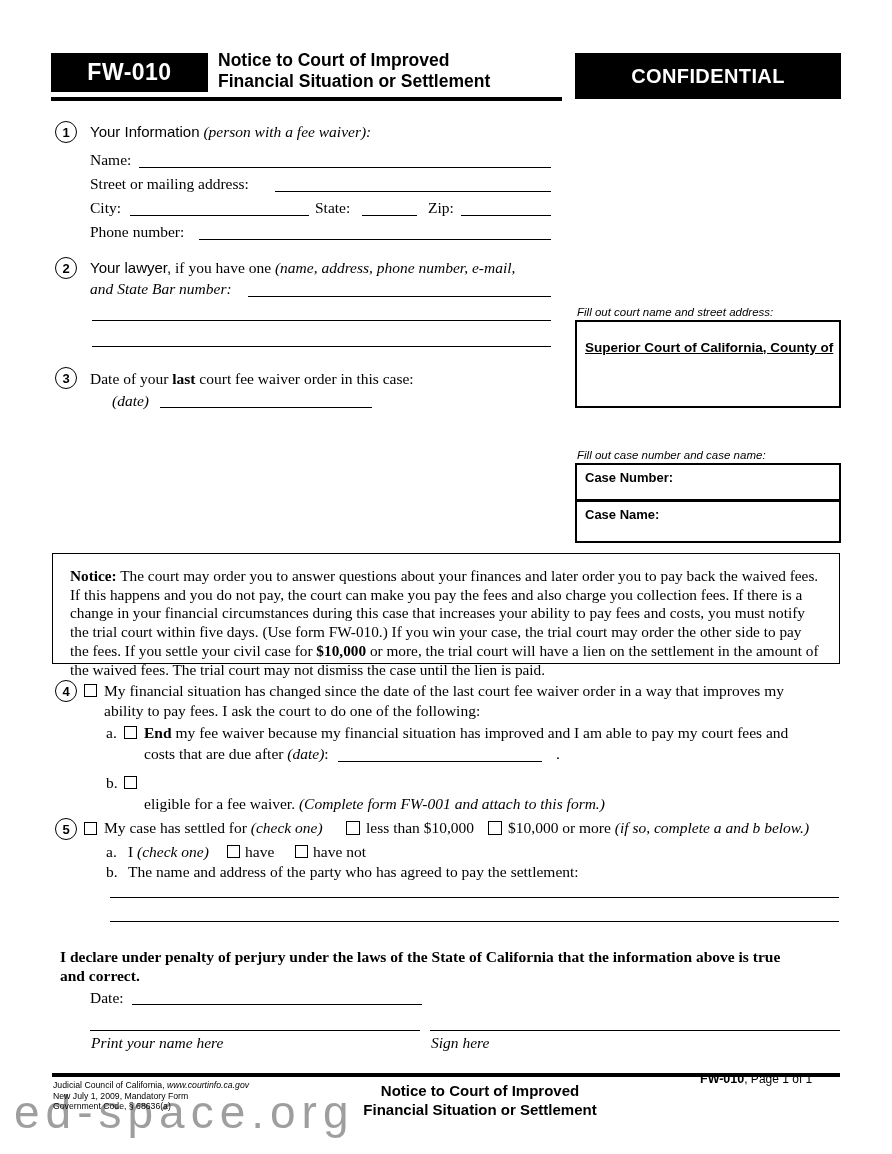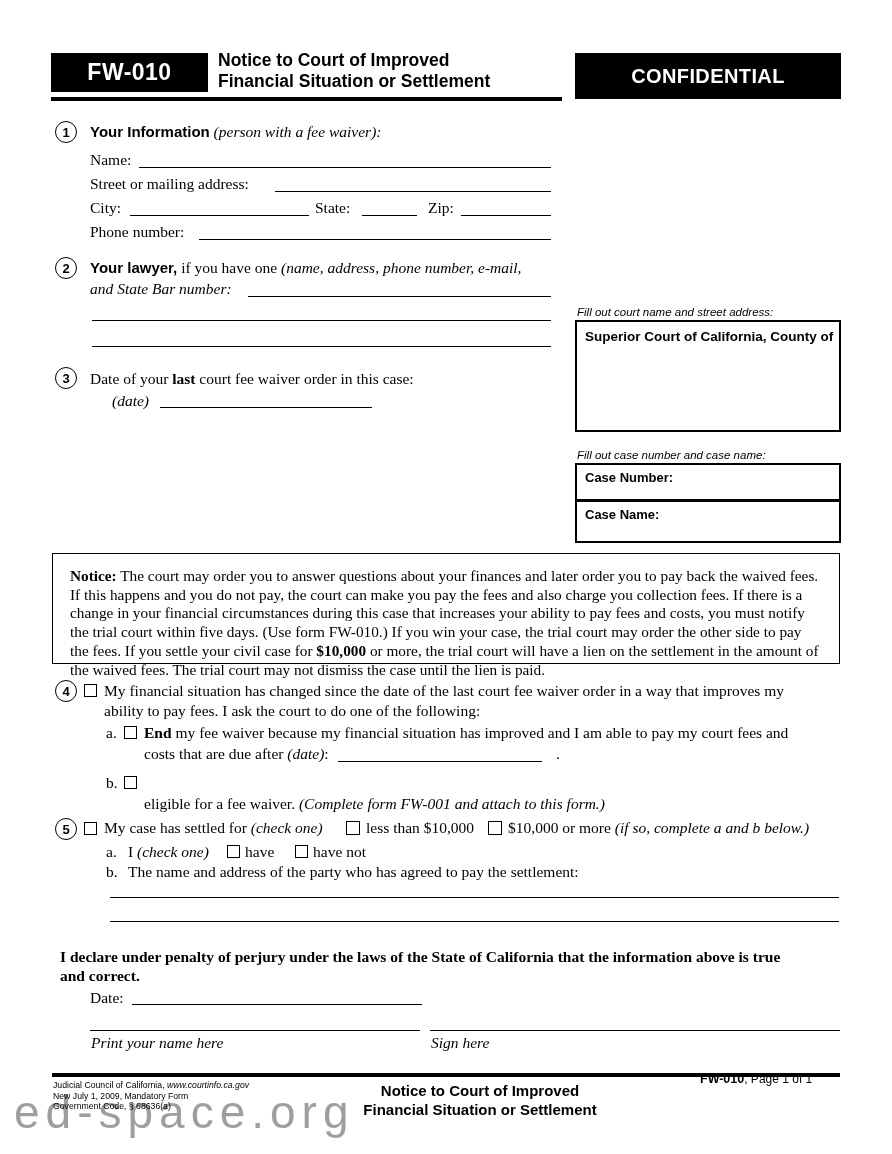--- a/index.html
+++ b/index.html
@@ -84,23 +84,24 @@
 
   .fillout-label {
     position: absolute;
     font-family: "Liberation Sans", sans-serif;
     font-style: italic;
     font-size: 11.5px;
   }
   .court-box {
     position: absolute;
     left: 575px; top: 320px;
-    width: 266px; height: 112px;
+    width: 266px; height: 88px;
     border: 2px solid #000;
-    padding: 7px 0 0 8px;
+    padding: 18px 0 0 8px;
+    text-decoration: underline;
   }
   .court-box .t {
     font-family: "Liberation Sans", sans-serif;
     font-weight: bold;
     font-size: 13.5px;
   }
   .case-num-box {
     position: absolute;
     left: 575px; top: 463px;
     width: 266px; height: 38px;
@@ -131,21 +132,21 @@
     font-weight: bold;
     font-size: 13px;
     display: flex;
     align-items: center;
     justify-content: center;
     line-height: 1;
   }
 
   
   .txt { position: absolute; font-size: 15.5px; line-height: 19px; }
-  .sans-b { font-family: "Liberation Sans", sans-serif; font-weight: bold; font-size: 15px;}
+  .sans-b { font-family: "Liberation Sans", sans-serif; font-weight: normal; font-size: 15px;}
   .ital { font-style: italic; }
   .bold { font-weight: bold; }
 
   
   .rule {
     position: absolute;
     height: 0;
     border-bottom: 1.4px solid #000;
   }
 

